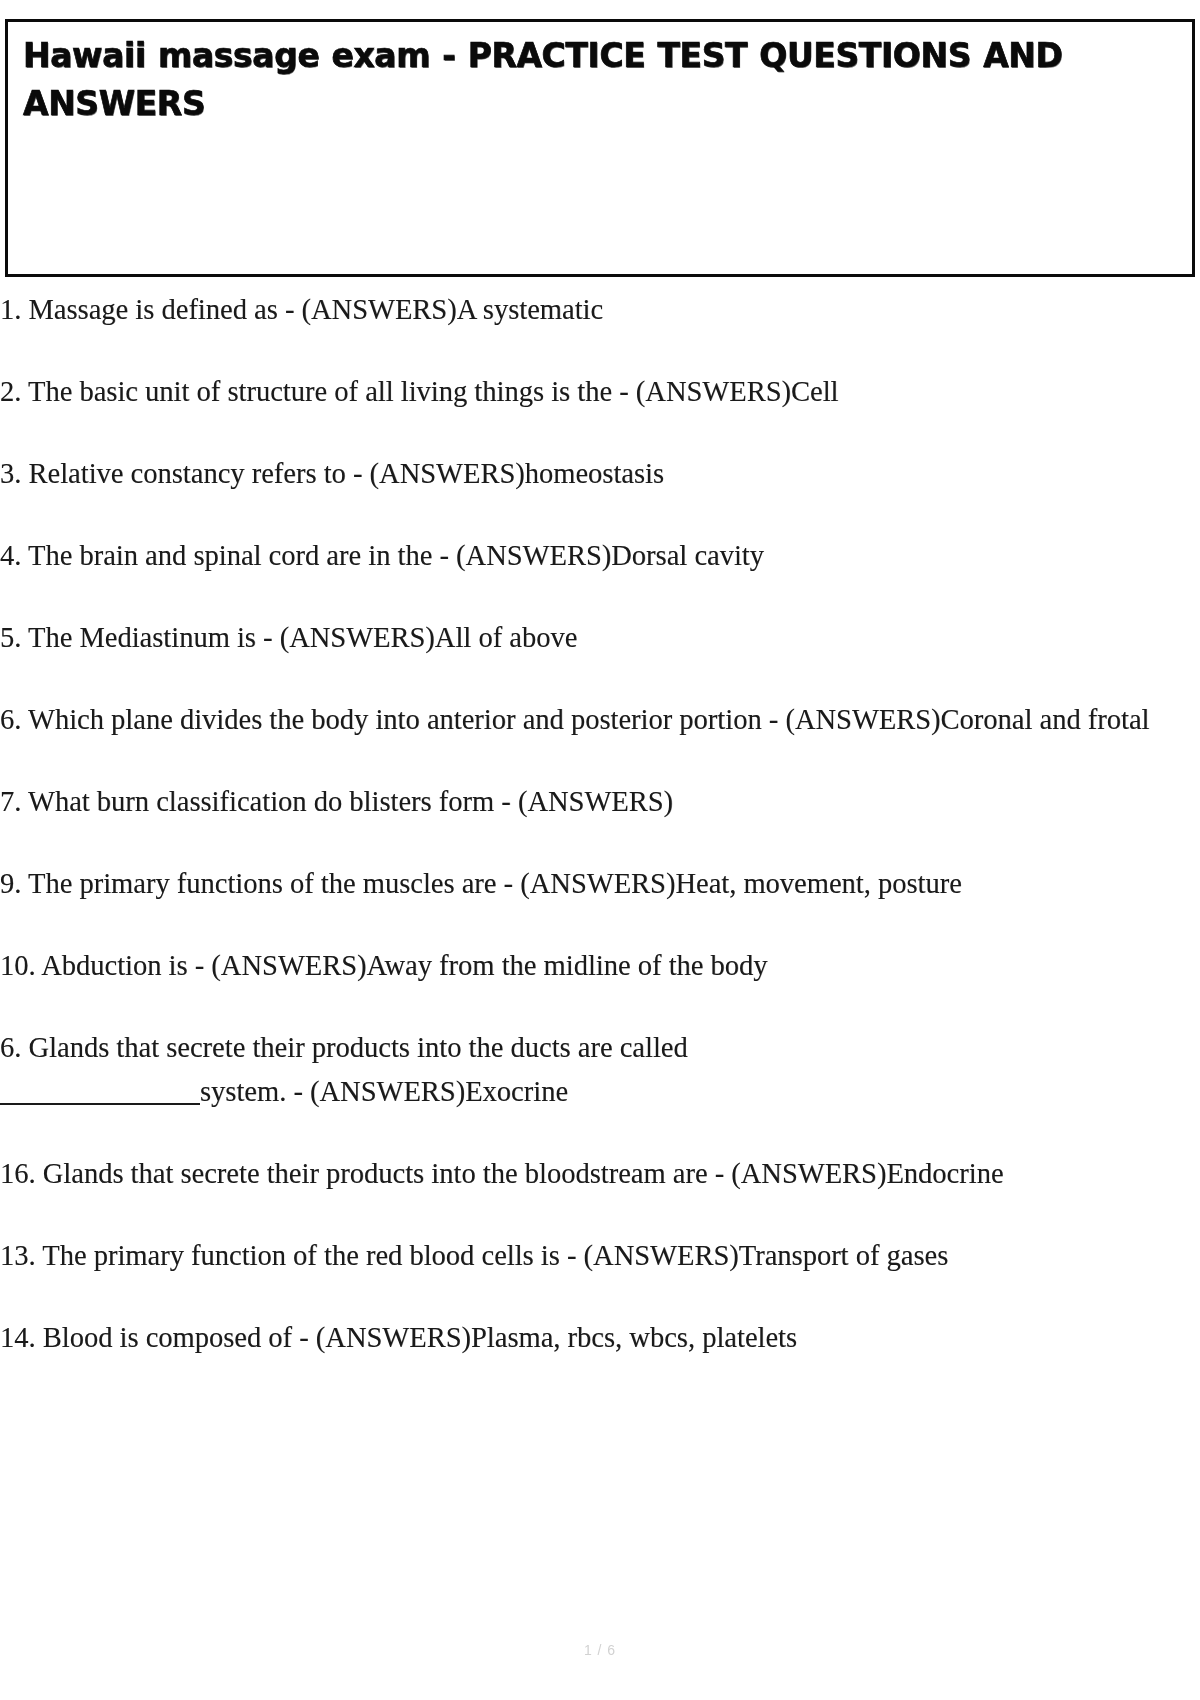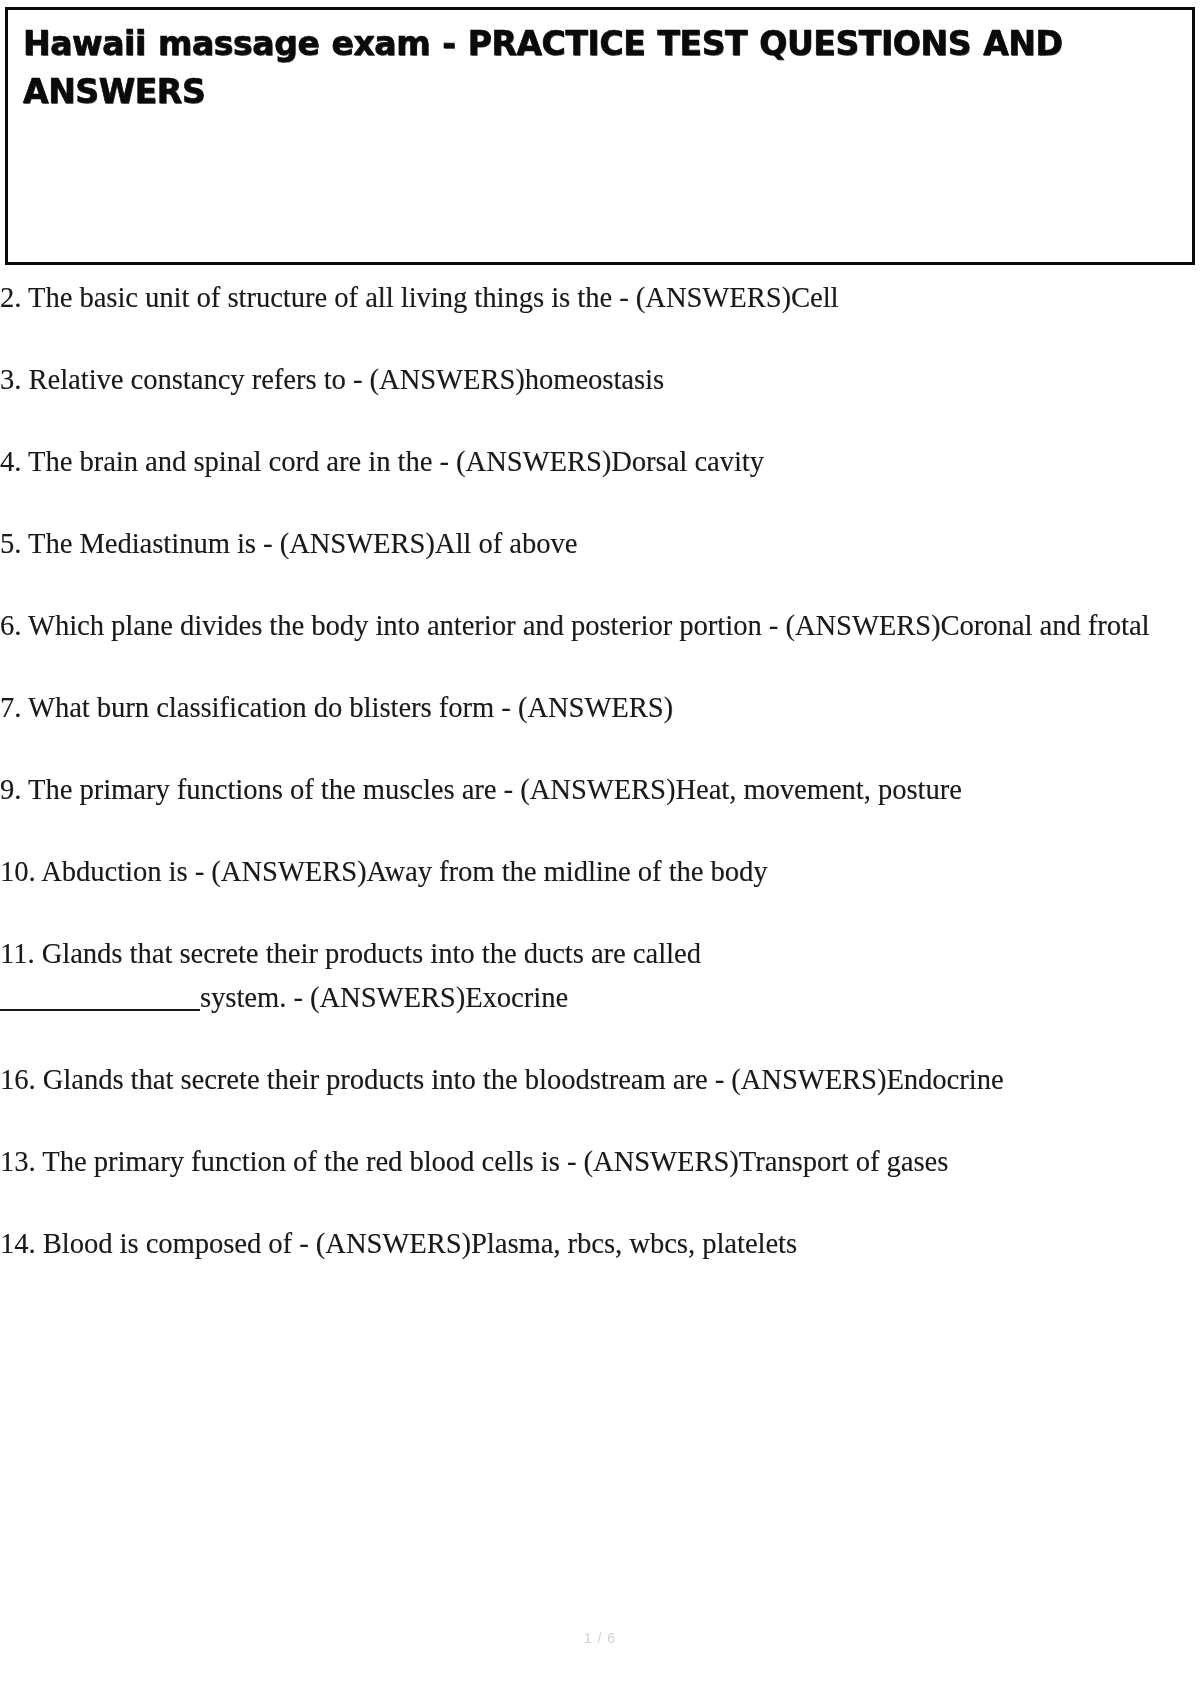--- a/index.html
+++ b/index.html
@@ -13,21 +13,21 @@
     height: 1700px;
     position: relative;
     overflow: hidden;
     font-family: "Liberation Serif", "DejaVu Serif", serif;
     color: #000000;
     -webkit-font-smoothing: antialiased;
   }
 
   .page {
     position: absolute;
-    top: 4px;
+    top: 16px;
     left: 0;
     width: 1200px;
     height: 1520px;
     background: #ffffff;
   }
 
   
   .title-box {
     position: absolute;
     left: 5px;
@@ -95,30 +95,31 @@
 <body>
 
 <div class="page">
 
   <div class="title-box">
     <div class="title-text">Hawaii massage exam - PRACTICE TEST QUESTIONS AND ANSWERS</div>
   </div>
 
   <div class="qa-list">
 
+    <p class="qa-item">1. Massage is defined as - (ANSWERS)A systematic</p>
     <p class="qa-item">2. The basic unit of structure of all living things is the - (ANSWERS)Cell</p>
     <p class="qa-item">3. Relative constancy refers to - (ANSWERS)homeostasis</p>
     <p class="qa-item">4. The brain and spinal cord are in the - (ANSWERS)Dorsal cavity</p>
     <p class="qa-item">5. The Mediastinum is - (ANSWERS)All of above</p>
     <p class="qa-item">6. Which plane divides the body into anterior and posterior portion - (ANSWERS)Coronal and frotal</p>
     <p class="qa-item">7. What burn classification do blisters form - (ANSWERS)</p>
     <p class="qa-item">9. The primary functions of the muscles are - (ANSWERS)Heat, movement, posture</p>
     <p class="qa-item">10. Abduction is - (ANSWERS)Away from the midline of the body</p>
 
-    <p class="qa-item"><span>11. Glands that secrete their products into the ducts are called</span><br><span class="blank-rule"></span><span>system. - (ANSWERS)Exocrine</span></p>
+    <p class="qa-item"><span>6. Glands that secrete their products into the ducts are called</span><br><span class="blank-rule"></span><span>system. - (ANSWERS)Exocrine</span></p>
 
     <p class="qa-item">16. Glands that secrete their products into the bloodstream are - (ANSWERS)Endocrine</p>
     <p class="qa-item">13. The primary function of the red blood cells is - (ANSWERS)Transport of gases</p>
     <p class="qa-item">14. Blood is composed of - (ANSWERS)Plasma, rbcs, wbcs, platelets</p>
 
   </div>
 
   <div class="page-footer">1 / 6</div>
 
 </div>

